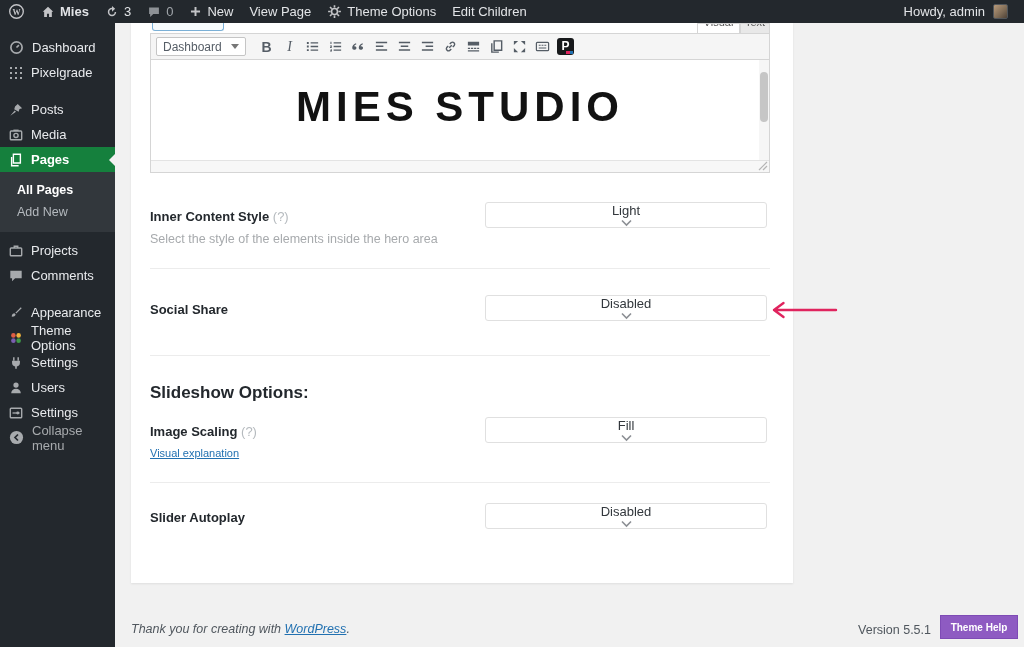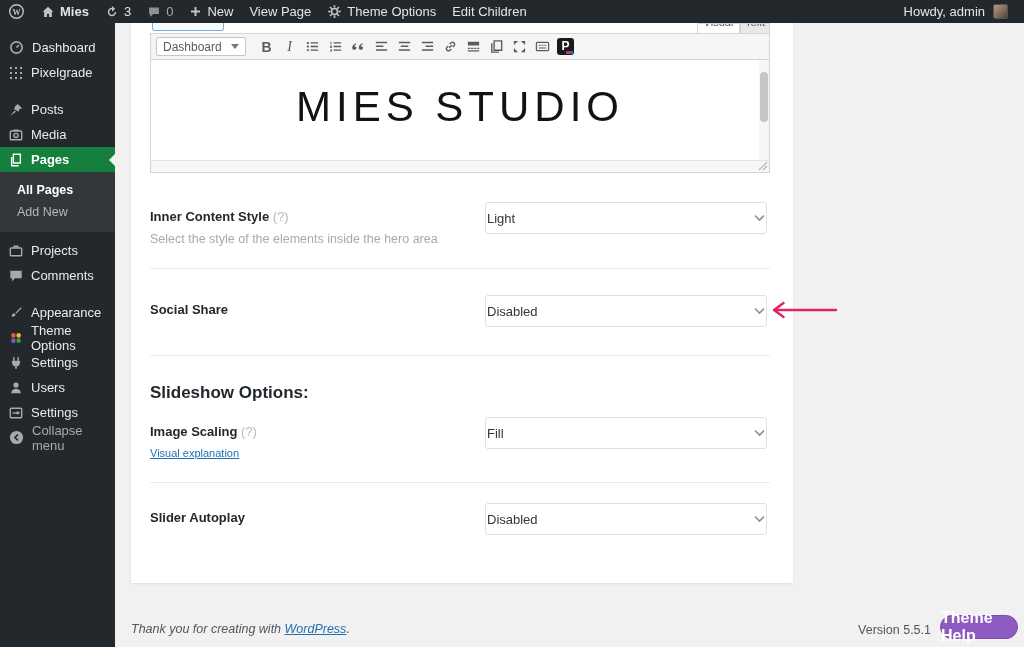--- a/index.html
+++ b/index.html
@@ -47,45 +47,45 @@
     display:flex; align-items:center; justify-content:space-between; padding:0 6px; font-size:12px; color:#555d66; margin-right:8px; cursor:pointer; }
   .para-caret { width:0; height:0; border:4px solid transparent; border-top:5px solid #777; margin-top:4px; }
   .tbtn { width:21px; height:20px; display:flex; align-items:center; justify-content:center; color:#555d66; cursor:pointer; border-radius:2px; }
   .tbtn.b { font-weight:bold; font-size:14px; }
   .tbtn.i { font-style:italic; font-family:"Liberation Serif",serif; font-size:14px; }
   .plogo { position:relative; width:17px; height:17px; background:#17191b; border-radius:3px; color:#fff;
     font-weight:bold; font-size:12px; text-align:center; line-height:17px; }
   .plogo i { position:absolute; right:1px; bottom:1px; width:7px; height:3px;
     background:linear-gradient(90deg,#e0245e 0 50%,#2271b1 50% 100%); }
   .ed-content { position:relative; height:100px; background:#fff; display:flex; align-items:center; justify-content:center; }
-  .ed-heading { font-size:42px; font-weight:normal; letter-spacing:5px; color:#121212; margin-top:-6px; }
+  .ed-heading { font-size:42px; font-weight:bold; letter-spacing:5px; color:#121212; margin-top:-6px; }
   .ed-scrollbar { position:absolute; right:0; top:0; width:10px; height:100px; background:#f6f6f6; }
   .ed-thumb { position:absolute; left:1px; top:12px; width:8px; height:50px; background:#c6c6c6; border-radius:4px; }
   .ed-status { position:relative; height:12px; background:#f7f7f7; border-top:1px solid #e3e3e3; }
   .resize-grip { position:absolute; right:1px; bottom:1px; }
 
   
   .field-label { position:absolute; left:19px; font-size:13px; font-weight:bold; color:#23282d; }
   .field-help { font-weight:normal; color:#b5babe; }
   .field-desc { position:absolute; left:19px; font-size:12.5px; color:#a7aaad; }
   .field-link { position:absolute; left:19px; font-size:11px; color:#2271b1; text-decoration:underline; cursor:pointer; }
-  .wpselect { position:absolute; left:354px; width:282px; height:32px; background:#fff; border:1px solid #e0e0e0;
-    border-radius:3px; display:flex; align-items:center; justify-content:space-between; padding:0 1px;
-    font-size:13px; color:#32373c; cursor:pointer; }
+  .wpselect { position:absolute; left:354px; width:282px; height:26px; background:#fff; border:1px solid #e0e0e0;
+    border-radius:3px; display:flex; align-items:center; justify-content:space-between; padding:0 29px;
+    font-size:13px; color:#32373c; cursor:pointer;flex-direction:column; }
   .divider { position:absolute; left:19px; width:620px; height:1px; background:#ececec; }
   .section-heading { position:absolute; left:19px; font-size:17px; font-weight:bold; color:#23282d; }
 
   .annot-arrow { position:absolute; left:769px; top:300px; }
 
   
   .footer-thanks { position:absolute; left:131px; top:622px; font-style:italic; font-size:12.5px; color:#50575e; }
   .footer-thanks a { color:#2271b1; cursor:pointer; text-decoration:underline; }
   .footer-version { position:absolute; right:93px; top:623px; font-size:12.5px; color:#50575e; }
   .theme-help-btn { position:absolute; left:940px; top:615px; width:78px; height:24px; background:#8e5bc2;
-    border:1px solid #7e4bb5; border-radius:12px; color:#fff; font-size:16px; font-weight:bold;
+    border:1px solid #7e4bb5; border-radius:0; color:#fff; font-size:10px; font-weight:bold;
     display:flex; align-items:center; justify-content:center; cursor:pointer; }
 </style>
 </head>
 <body>
 
 <div class="adminbar">
   <div class="ab-item">
     <svg width="17" height="17" viewBox="0 0 20 20">
         <circle cx="10" cy="10" r="8" fill="none" stroke="#c3c4c7" stroke-width="1.6"></circle>
         <text x="10" y="14" font-size="9.5" text-anchor="middle" fill="#c3c4c7" font-family="Liberation Serif,serif" font-weight="bold">W</text>

